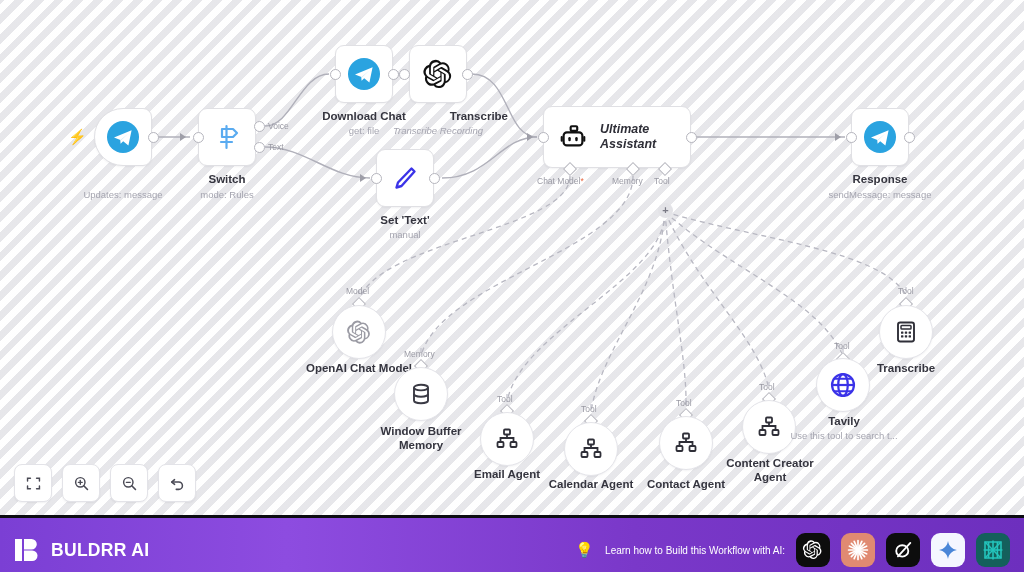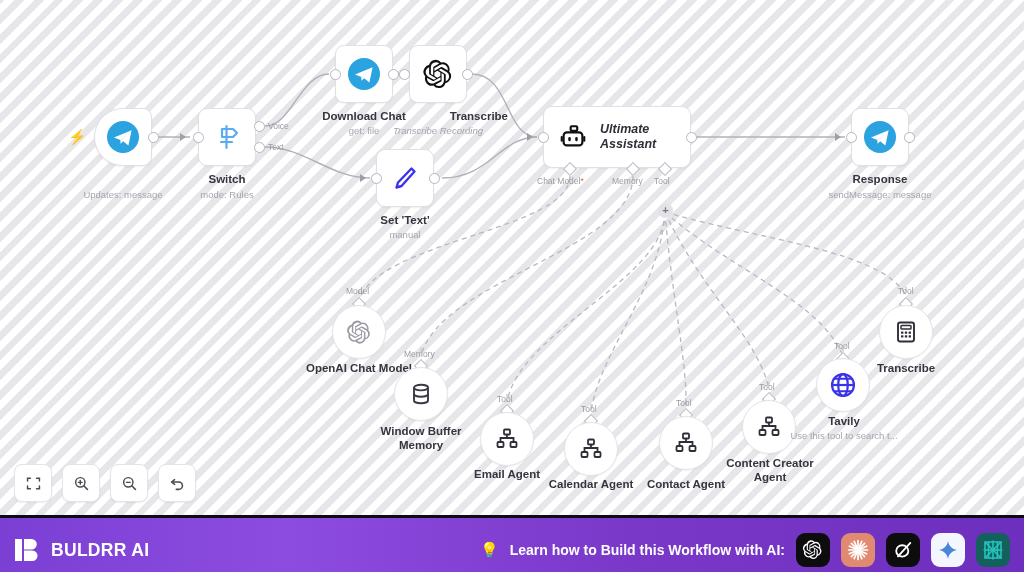--- a/index.html
+++ b/index.html
@@ -95,21 +95,21 @@
   
   #bottombar {
     position: absolute; left: 0; top: 518px; width: 1024px; height: 64px;
     background: linear-gradient(90deg,#7b3fd4 0%,#8d4ce0 28%,#7a38c9 62%,#6d2fbe 100%);
     display: flex; align-items: center; padding: 0 14px;
   }
   #brand { display: flex; align-items: center; gap: 9px; }
   #brandmark { display: flex; align-items: center; }
   #brandtext { color: #fff; font-size: 17.5px; font-weight: 700; letter-spacing: .3px; }
   #cta { margin-left: auto; display: flex; align-items: center; gap: 11px; }
-  #ctatext { color: #fff; font-size: 14px; font-weight: 700; }
+  #ctatext { color: #fff; font-size: 10px; font-weight: 400; }
   #bulb { font-size: 15px; }
   .brandicon {
     width: 34px; height: 34px; border-radius: 9px;
     display: flex; align-items: center; justify-content: center;
   }
 </style>
 </head>
 <body>
 
 <div id="app">

